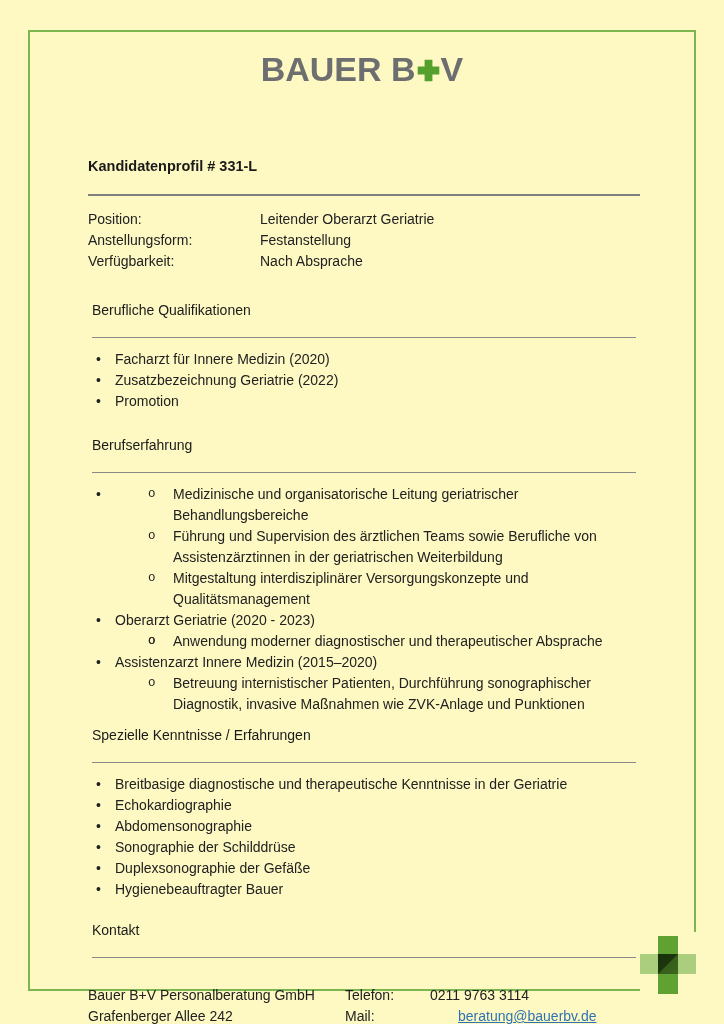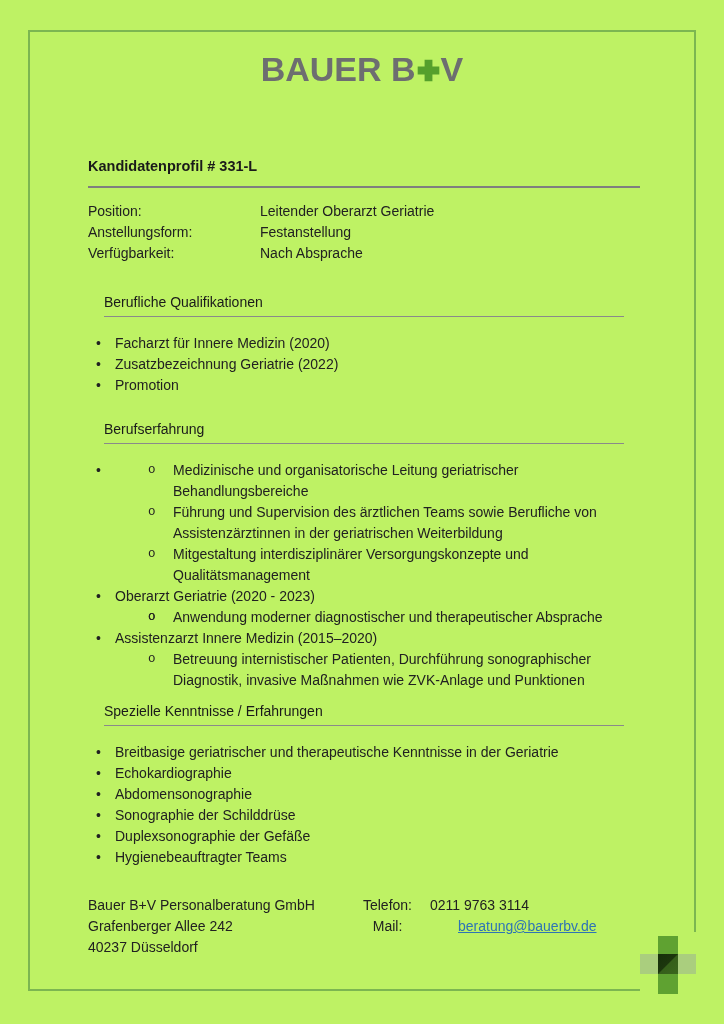--- a/index.html
+++ b/index.html
@@ -1,62 +1,62 @@
 <!DOCTYPE html>
 <html><head>
 <meta charset="utf-8">
 <style>
   html,body{margin:0;padding:0;background:#ffffff;}
   .page{
     position:relative;
     width:724px;height:1024px;
-    background:#bef264;
+    background:#fef9c3;
     font-family:"Liberation Sans", sans-serif;
     color:#212121;
     overflow:hidden;
   }
   
   .b-top   {position:absolute;left:28px;top:30px;width:668px;height:2px;background:#7cb651;}
   .b-left  {position:absolute;left:28px;top:30px;width:2px;height:961px;background:#7cb651;}
   .b-right {position:absolute;left:694px;top:30px;width:2px;height:902px;background:#7cb651;}
   .b-bottom{position:absolute;left:28px;top:989px;width:612px;height:2px;background:#7cb651;}
   
   .logo{
     position:absolute;top:50px;left:0;width:100%;
     text-align:center;font-weight:bold;font-size:34px;line-height:38px;
     color:#6d6e70;letter-spacing:0px;
   }
   .logo-cross{display:inline-block;vertical-align:-1px;margin:0 1px;}
   
   .content{position:absolute;left:88px;top:157px;width:552px;font-size:14px;line-height:21px;}
   .doc-title{
     font-size:14.5px;font-weight:bold;line-height:19px;margin:0;
-    padding-bottom:10px;border-bottom:2px solid #7f7f7f;color:#1a1a1a;
+    padding-bottom:18px;border-bottom:2px solid #7f7f7f;color:#1a1a1a;
   }
   .fields{margin-top:13px;}
   .field-row{display:flex;line-height:21px;}
   .field-label{width:172px;flex:0 0 172px;}
   .section-heading{
-    font-size:14px;font-weight:normal;line-height:18px;margin:16px;
-    padding-bottom:5px;border-bottom:1.5px solid #8a8a8a;color:#1a1a1a;
+    font-size:14px;font-weight:normal;line-height:18px;margin:4px;
+    padding-bottom:18px;border-bottom:1.5px solid #8a8a8a;color:#1a1a1a;
   }
   .mt-fields-gap {margin-top:29px;}   
   .mt-sec-24    {margin-top:24px;}    
   .mt-sec-11    {margin-top:11px;}    
   .mt-sec-21    {margin-top:21px;}    
   ul.blist{list-style:none;margin:11px 0 0 0;padding:0;}
   ul.blist li{position:relative;line-height:21px;}
   ul.blist li.l1{padding-left:27px;}
   ul.blist li.l2{padding-left:85px;}
   ul.blist li .mk{position:absolute;left:8px;top:0;}
   ul.blist li.l2 .mk{left:60px;font-family:"Liberation Mono", monospace;font-size:12.5px;}
   
   .contact-block{display:flex;margin-top:27px;line-height:21px;}
   .contact-company{width:257px;flex:0 0 257px;}
-  .contact-details .d-row{display:flex;text-align:center;}
+  .contact-details .d-row{display:flex;}
   .contact-details .d-label{width:85px;flex:0 0 85px;}
   a.mail-link{color:#2e74b5;text-decoration:underline;padding-left:28px;}
   
   .corner-cross-v{position:absolute;left:658px;top:936px;width:20px;height:58px;background:#5fa231;}
   .corner-cross-h{position:absolute;left:640px;top:954px;width:56px;height:20px;background:#aace7e;}
   .corner-cross-x{
     position:absolute;left:658px;top:954px;width:20px;height:20px;
     background:linear-gradient(135deg,#16300b 0%,#1c360d 49%,#355f1a 51%,#3a661d 100%);
   }
 </style>
@@ -110,28 +110,29 @@
       <li class="l2"><span class="mk">o</span><span>Mitgestaltung interdisziplinärer Versorgungskonzepte und Qualitätsmanagement</span></li>
       <li class="l1"><span class="mk">•</span><span>Oberarzt Geriatrie (2020 - 2023)</span></li>
       <li class="l2"><span class="mk">o</span></li>
       <li class="l2"><span class="mk">o</span><span>Anwendung moderner diagnostischer und therapeutischer Absprache</span></li>
       <li class="l1"><span class="mk">•</span><span>Assistenzarzt Innere Medizin (2015–2020)</span></li>
       <li class="l2"><span class="mk">o</span><span>Betreuung internistischer Patienten, Durchführung sonographischer Diagnostik, invasive Maßnahmen wie ZVK-Anlage und Punktionen</span></li>
     </ul>
 
     <h2 class="section-heading mt-sec-11">Spezielle Kenntnisse / Erfahrungen</h2>
     <ul class="blist">
-      <li class="l1"><span class="mk">•</span><span>Breitbasige geriatrischer und therapeutische Kenntnisse in der Geriatrie</span></li>
+      <li class="l1"><span class="mk">•</span><span>Breitbasige diagnostische und therapeutische Kenntnisse in der Geriatrie</span></li>
       <li class="l1"><span class="mk">•</span><span>Echokardiographie</span></li>
       <li class="l1"><span class="mk">•</span><span>Abdomensonographie</span></li>
       <li class="l1"><span class="mk">•</span><span>Sonographie der Schilddrüse</span></li>
       <li class="l1"><span class="mk">•</span><span>Duplexsonographie der Gefäße</span></li>
-      <li class="l1"><span class="mk">•</span><span>Hygienebeauftragter Teams</span></li>
+      <li class="l1"><span class="mk">•</span><span>Hygienebeauftragter Bauer</span></li>
     </ul>
 
+    <h2 class="section-heading mt-sec-21">Kontakt</h2>
     <div class="contact-block">
       <div class="contact-company">
         <div>Bauer B+V Personalberatung GmbH</div>
         <div>Grafenberger Allee 242</div>
         <div>40237 Düsseldorf</div>
       </div>
       <div class="contact-details">
         <div class="d-row">
           <span class="d-label">Telefon:</span>
           <span>0211 9763 3114</span>

